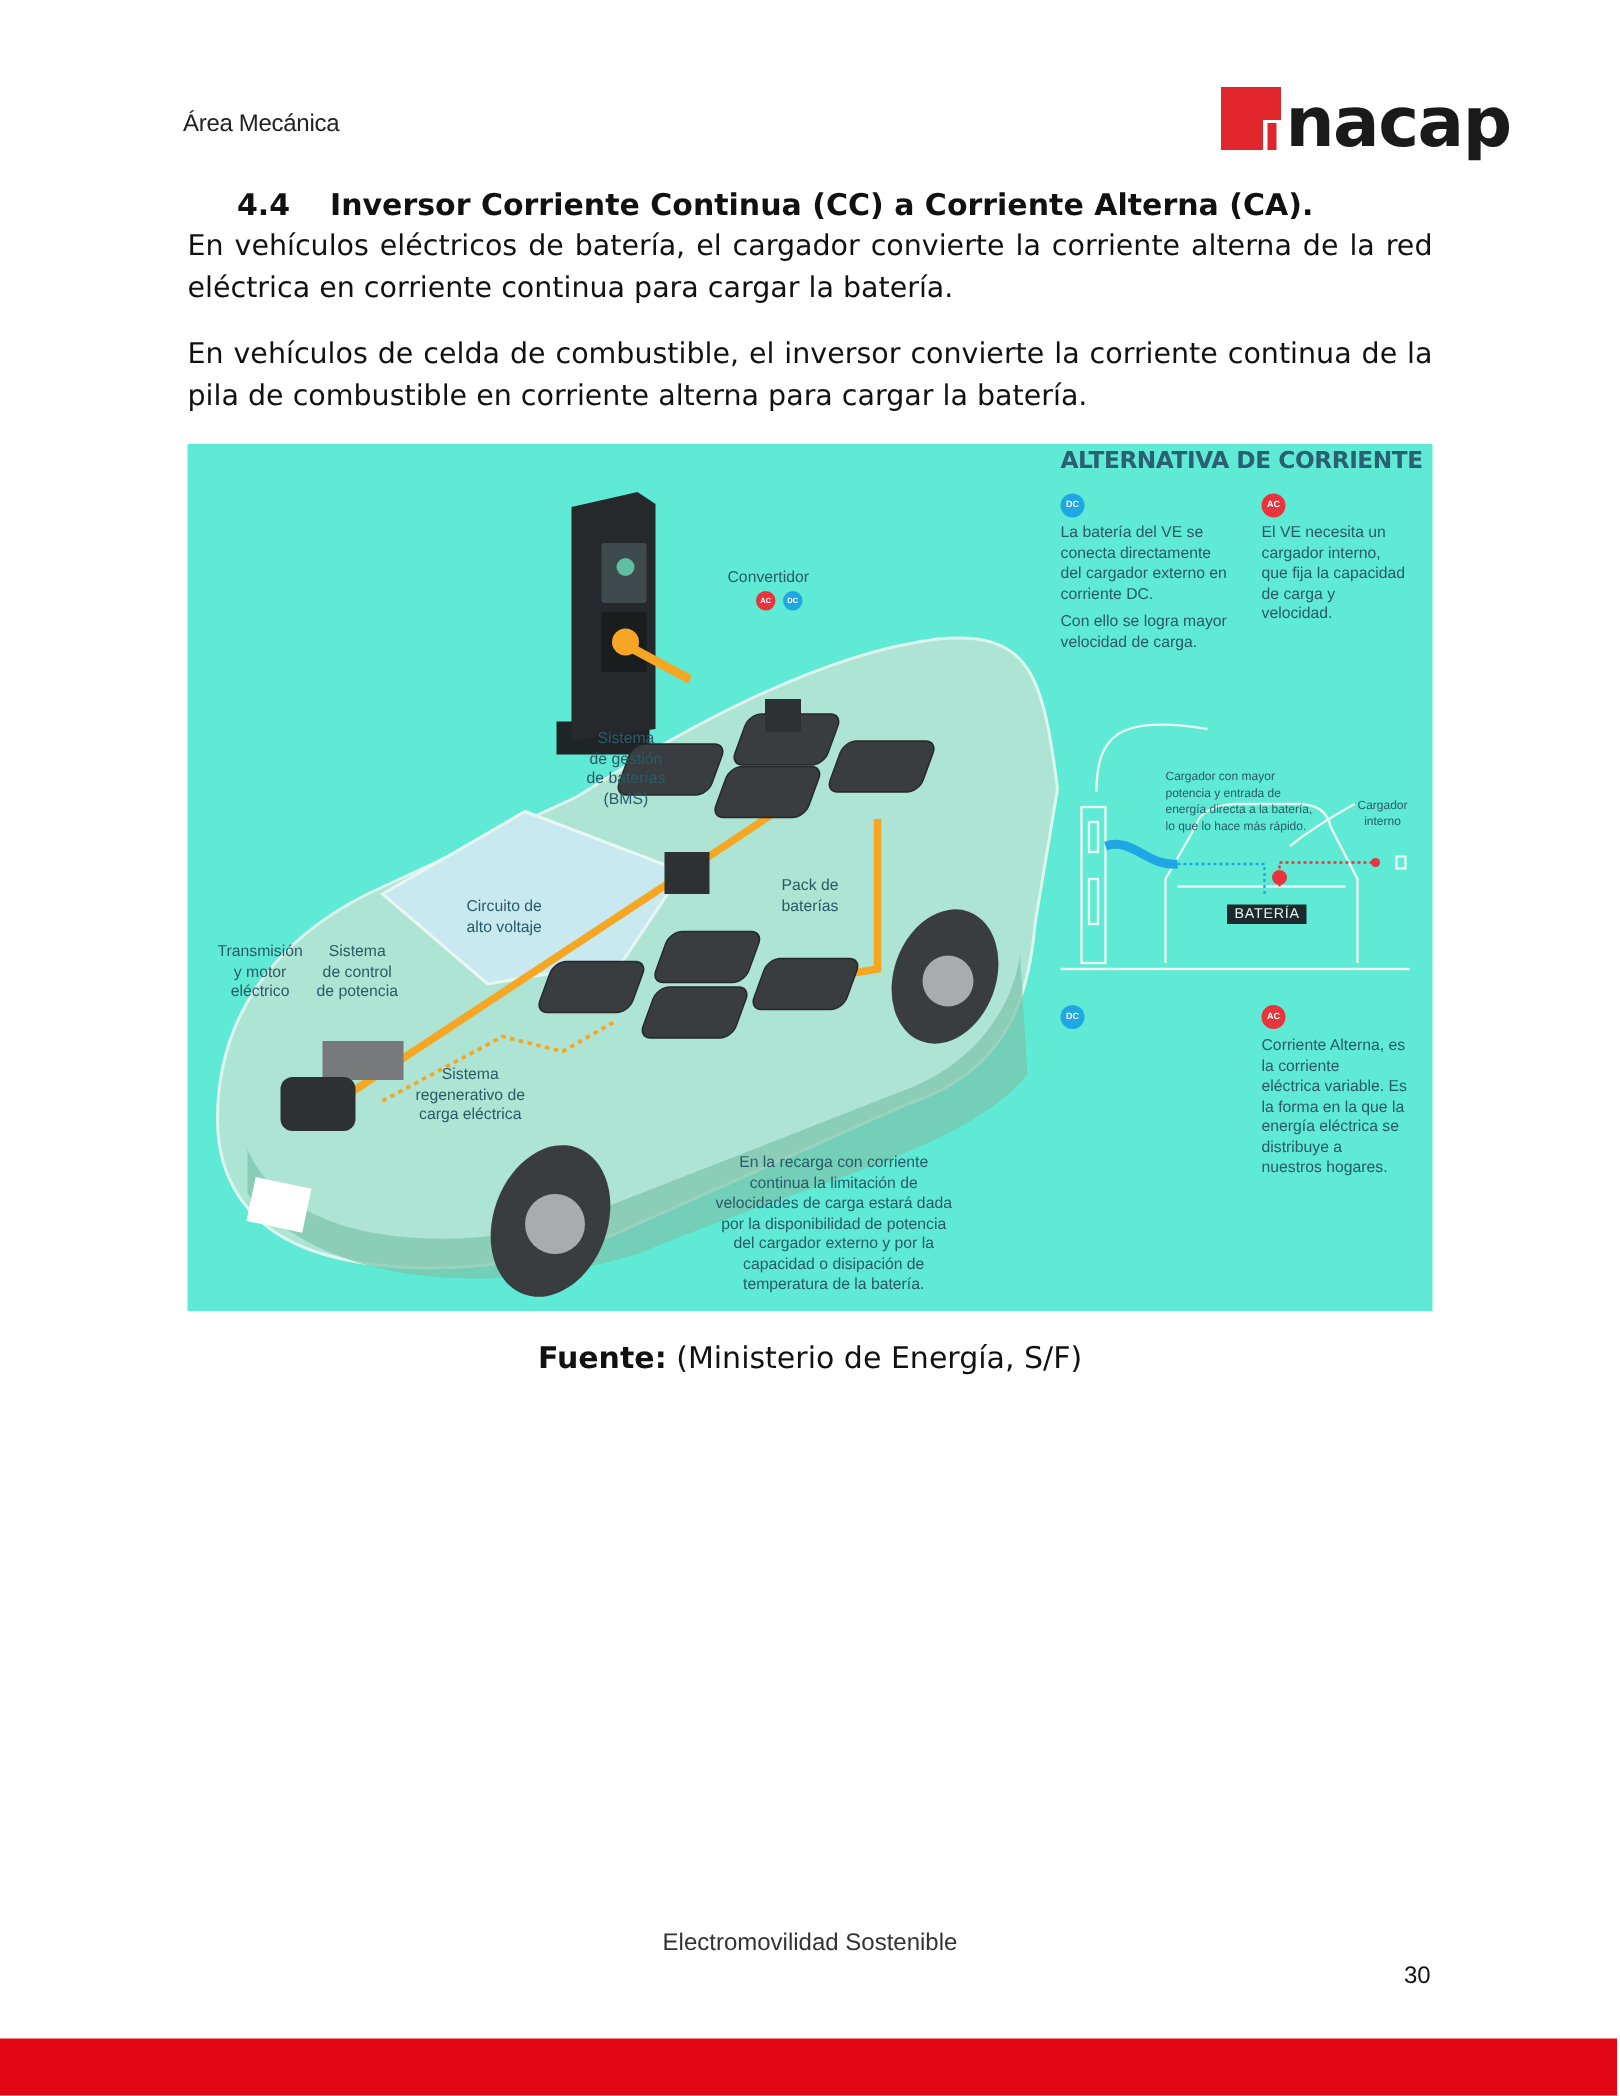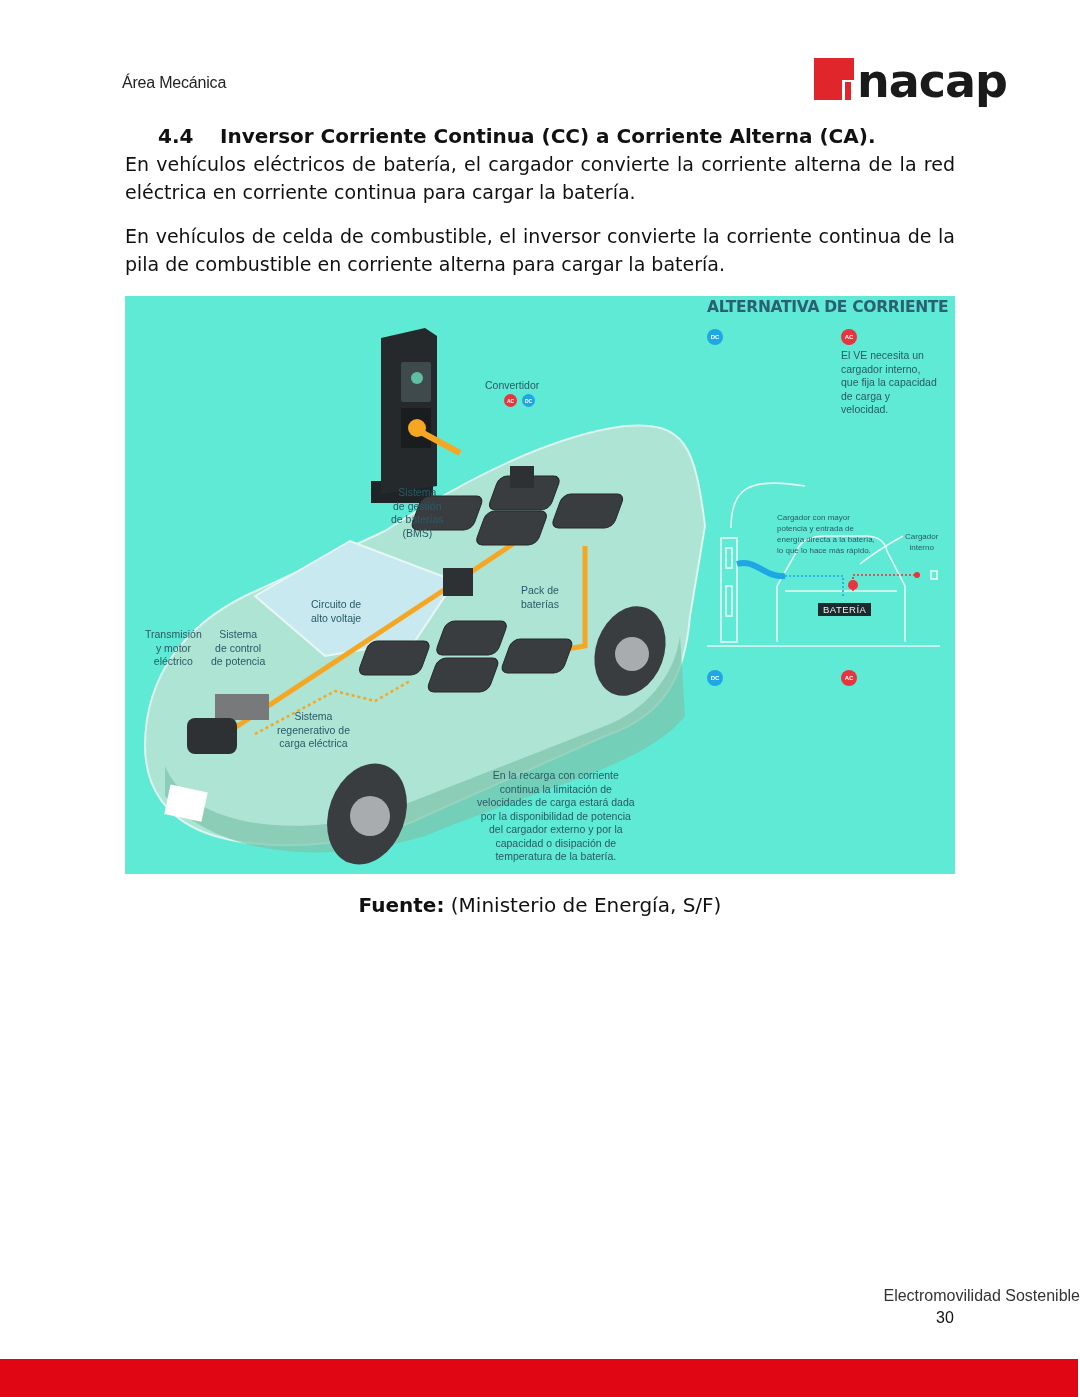--- a/index.html
+++ b/index.html
@@ -19,21 +19,21 @@
   .figure svg{position:absolute;left:0;top:0;}
   .lbl{position:absolute;font-family:"Liberation Sans",sans-serif;font-size:10.5px;line-height:13.5px;color:#2a5a68;text-align:center;}
   .lbl-l{text-align:left;}
   .alt-title{position:absolute;left:582px;top:2px;font-family:"DejaVu Sans",sans-serif;font-weight:bold;font-size:15.5px;color:#2b5f72;letter-spacing:-0.3px;}
   .badge{position:absolute;width:16px;height:16px;border-radius:50%;color:#fff;font-size:6px;font-weight:bold;display:flex;align-items:center;justify-content:center;font-family:"Liberation Sans",sans-serif;}
   .dc{background:#1ea7e4;}
   .ac{background:#e8343d;}
   .bateria{position:absolute;left:693px;top:307px;background:#1c2a2d;color:#e9f3f0;font-size:9.5px;font-family:"Liberation Sans",sans-serif;padding:1px 5px;letter-spacing:0.5px;}
   .caption{position:absolute;left:0;width:1080px;top:893px;text-align:center;font-size:20px;color:#111;}
   .caption b{font-weight:bold;}
-  .footer-title{position:absolute;left:0;width:1080px;top:1287px;text-align:right;font-family:"Liberation Sans",sans-serif;font-size:16px;color:#333;}
+  .footer-title{position:absolute;left:0;width:1080px;top:1287px;text-align:center;font-family:"Liberation Sans",sans-serif;font-size:16px;color:#333;}
   .page-num{position:absolute;left:936px;top:1309px;font-family:"Liberation Sans",sans-serif;font-size:16px;color:#111;}
   .redbar{position:absolute;left:0;top:1359px;width:1078px;height:38px;background:#e10613;}
 </style>
 </head>
 <body>
 
 <div class="hdr-area">Área Mecánica</div>
 
 <div class="logo">
   <div class="sq"></div>
@@ -106,20 +106,28 @@
     <polyline points="790,279 728,279 728,296" stroke="#e8343d" stroke-width="1.6" stroke-dasharray="2,2" fill="none"></polyline>
     <circle cx="728" cy="289" r="5" fill="#e8343d"></circle>
     <circle cx="792" cy="279" r="3" fill="#e8343d"></circle>
     <line x1="582" y1="370" x2="815" y2="370" stroke="#e8f7f2" stroke-width="0"></line>
   </svg>
 
   <div class="alt-title">ALTERNATIVA DE CORRIENTE</div>
   <div class="badge dc" style="left:582px;top:33px;">DC</div>
   <div class="badge ac" style="left:716px;top:33px;">AC</div>
 
+  <div class="lbl lbl-l" style="left:582px;top:53px;">
+    <div>La batería del VE se</div>
+      <div>conecta directamente</div>
+      <div>del cargador externo en</div>
+      <div>corriente DC.</div>
+    <div style="margin-top:5px">Con ello se logra mayor</div>
+      <div>velocidad de carga.</div>
+  </div>
   <div class="lbl lbl-l" style="left:716px;top:53px;">
     <div>El VE necesita un</div>
       <div>cargador interno,</div>
       <div>que fija la capacidad</div>
       <div>de carga y</div>
       <div>velocidad.</div>
   </div>
 
   <div class="lbl lbl-l" style="left:652px;top:172px;font-size:8px;line-height:11px;margin-top:44px;">
     <div>Cargador con mayor</div>
@@ -128,20 +136,29 @@
       <div>lo que lo hace más rápido.</div>
   </div>
   <div class="lbl" style="left:780px;top:235px;font-size:8px;line-height:11px;">
     <div>Cargador</div>
       <div>interno</div>
   </div>
   <div class="bateria">BATERÍA</div>
 
   <div class="badge dc" style="left:582px;top:374px;">DC</div>
   <div class="badge ac" style="left:716px;top:374px;">AC</div>
+  <div class="lbl lbl-l" style="left:716px;top:395px;">
+    <div>Corriente Alterna, es</div>
+      <div>la corriente</div>
+      <div>eléctrica variable. Es</div>
+      <div>la forma en la que la</div>
+      <div>energía eléctrica se</div>
+      <div>distribuye a</div>
+      <div>nuestros hogares.</div>
+  </div>
 
   <div class="lbl" style="left:360px;top:83px;">
     <div>Convertidor</div>
   </div>
   <div class="badge ac" style="left:379px;top:98px;width:13px;height:13px;font-size:5px;">AC</div>
   <div class="badge dc" style="left:397px;top:98px;width:13px;height:13px;font-size:5px;">DC</div>
 
   <div class="lbl" style="left:266px;top:190px;">
     <div>Sistema</div>
       <div>de gestión</div>

